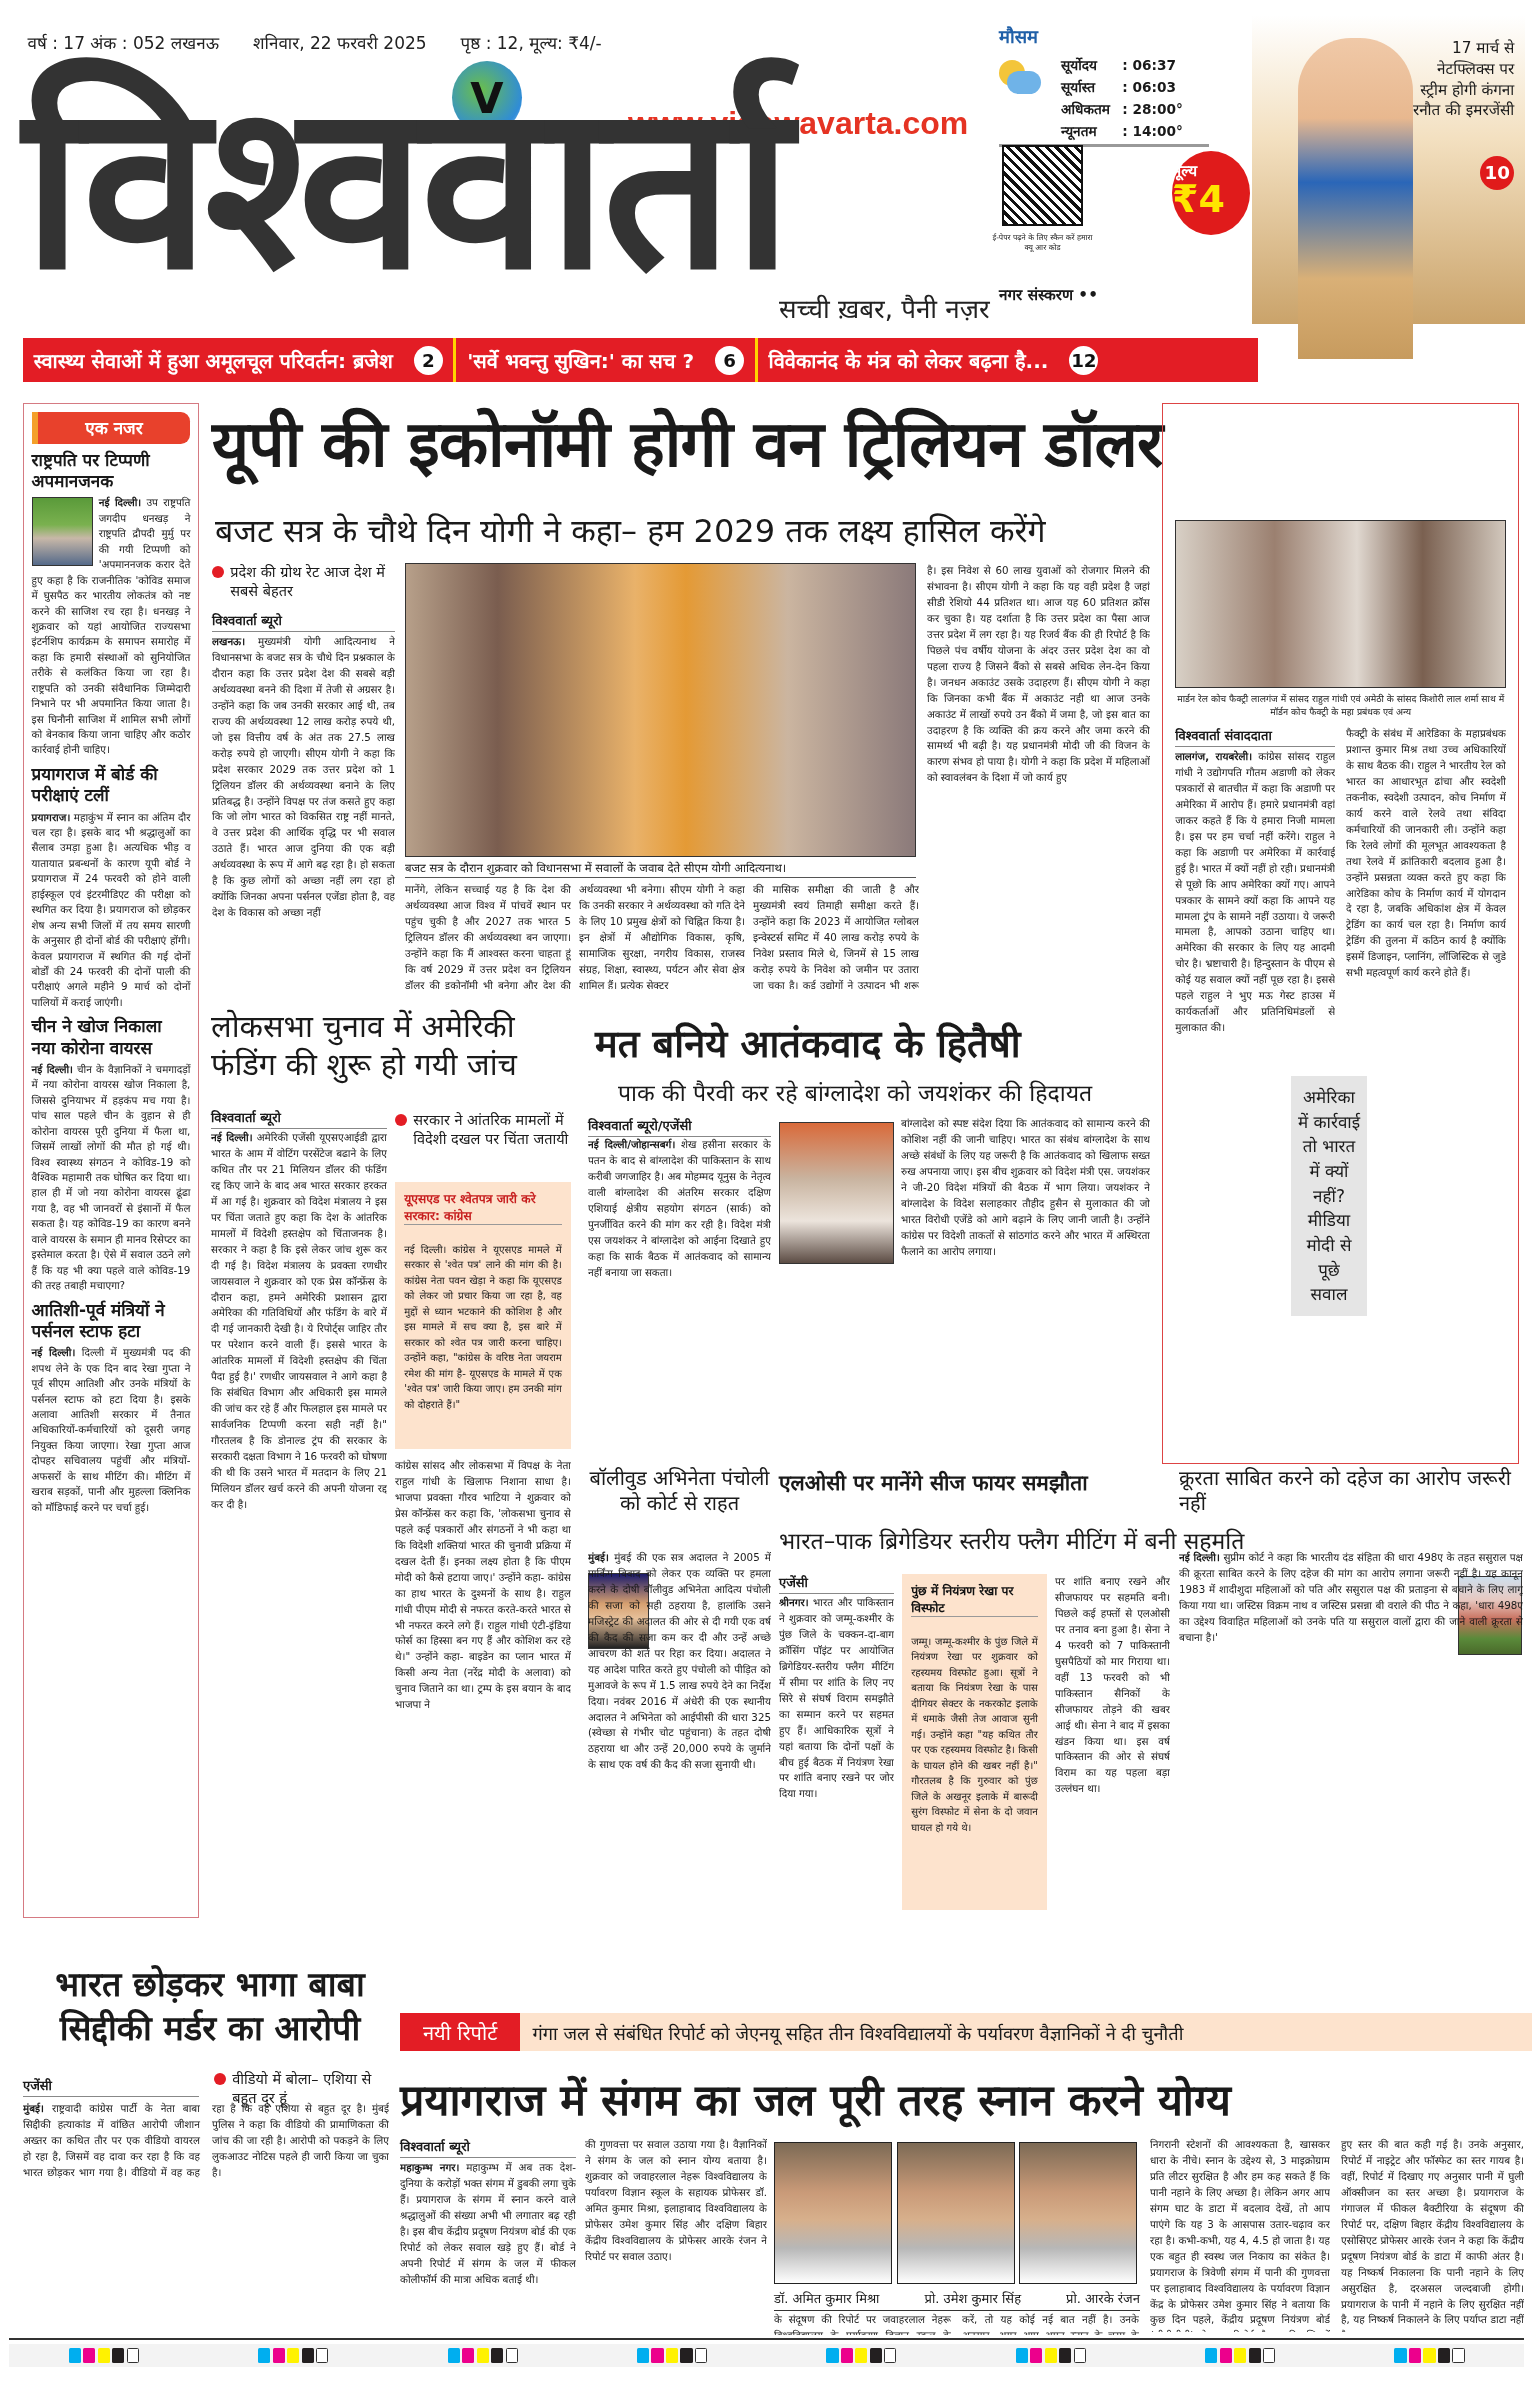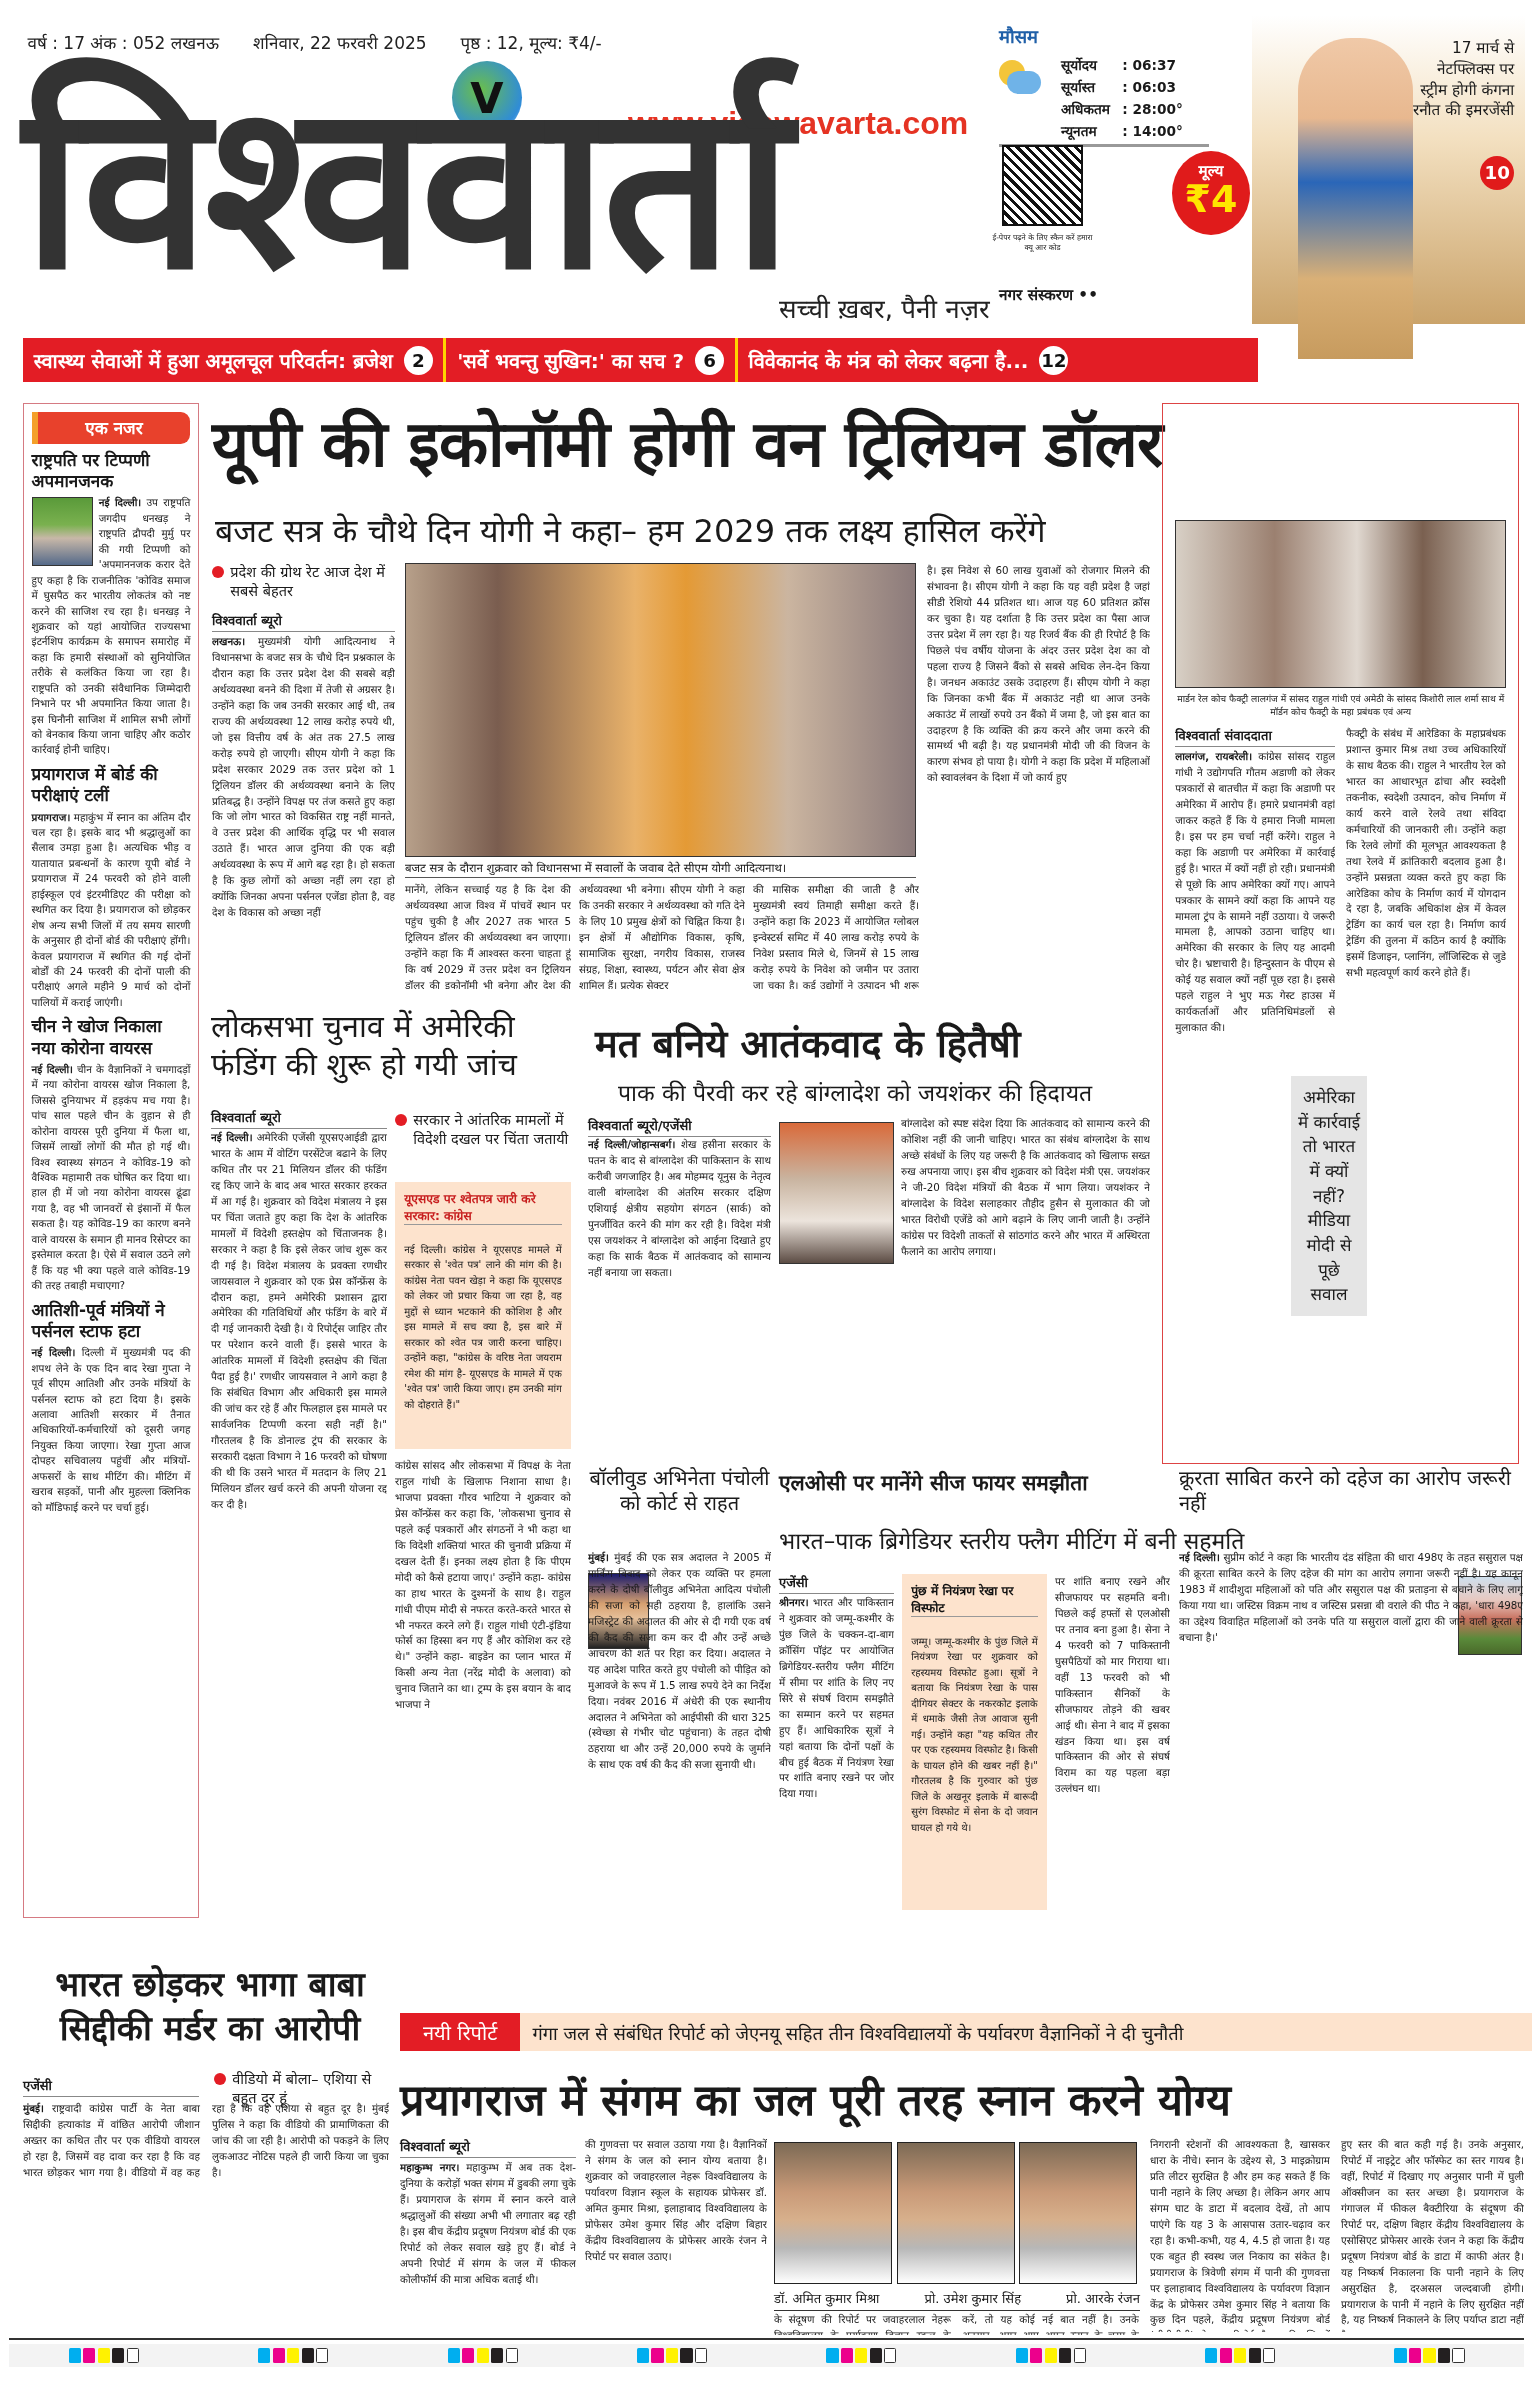--- a/index.html
+++ b/index.html
@@ -14,29 +14,29 @@
 .weather .ttl{color:#1f5fa8;font-weight:bold;font-size:18.3px}
 .weather .icon{position:absolute;top:37px;left:0;width:40px;height:40px}
 .weather .sun{position:absolute;top:0;left:0;width:26px;height:26px;border-radius:50%;background:#f3c53a}
 .weather .cloud{position:absolute;top:10.7px;left:7.6px;width:34px;height:23px;border-radius:12.2px;background:#6fb3e8}
 .weather table{position:absolute;top:30.5px;left:56px;font-size:13.7px;border-collapse:collapse}
 .weather td{padding:1.5px 6.1px;font-weight:bold}
 .weather .rule{position:absolute;top:121px;left:0;width:210px;border-top:3.1px solid #999}
 .qr{top:145px;left:1002px;width:81px;height:81px;border:2.3px solid #111;background:repeating-linear-gradient(45deg,#111 0 3.1px,#fff 3.1px 6.9px),#fff}
 .qrcap{top:232px;left:989px;width:107px;font-size:7.6px;text-align:center}
 .edition{top:284px;left:999px;font-size:15.3px;font-weight:bold}
-.price{top:151px;left:1172px;width:78px;height:84px;border-radius:50%;background:#e01b1b;color:#ffe600;text-align:center;font-weight:bold}
+.price{top:151px;left:1172px;width:78px;height:84px;border-radius:50%;background:#e01b1b;color:#ffe600;text-align:left;font-weight:bold}
 .price .l{font-size:15.3px;color:#fff;display:block;margin-top:9.2px}
 .price .v{font-size:38px;display:block;line-height:1}
 .promo{top:15.3px;left:1252px;width:273px;height:309px;background:linear-gradient(180deg,#fff 0%,#f3e0c0 40%,#caa36a 100%)}
 .promo .person{position:absolute;top:23px;left:46px;width:115px;height:321px;border-radius:53px 53px 0 0;background:linear-gradient(180deg,#f0c9a8 0%,#e8b88f 25%,#2a66b8 45%,#d9b077 75%,#c79b5e 100%)}
 .promo .txt{position:absolute;top:23px;right:10.7px;width:107px;text-align:right;font-size:15.3px;line-height:1.35}
 .promo .pg{position:absolute;top:141px;right:10.7px;width:34px;height:34px;border-radius:50%;background:#e01b1b;color:#fff;font-weight:bold;font-size:18.3px;text-align:center;line-height:34px}
 .ticker{top:338px;left:23px;width:1235px;height:44px;background:#e31d25;display:flex;align-items:center}
-.tick{color:#fff;font-size:20px;font-weight:bold;padding:0 10.7px;display:flex;align-items:center;gap:11px;border-right:3.1px solid #ffd400;height:100%}
+.tick{color:#fff;font-size:20px;font-weight:bold;padding:0 10.7px;display:flex;align-items:center;gap:21px;border-right:3.1px solid #ffd400;height:100%}
 .tick:last-child{border-right:none}
 .tick .n{background:#fff;color:#111;border-radius:50%;width:29px;height:29px;text-align:center;line-height:29px;font-size:18.3px}
 .eknajar{top:403px;left:23px;width:176px;height:1515px;border:1.5px solid #d57a82;padding:7.6px}
 .eknajar .tag{background:#e8412c;color:#fff;font-weight:bold;font-size:17px;padding:4.6px 7.6px;border-left:6.1px solid #f4a02b;border-radius:0 9.2px 9.2px 0;text-align:center}
 .eknajar h3{font-size:17px;font-weight:bold;margin:6.1px 0 3.1px;line-height:1.25}
 .eknajar p{font-size:10.3px;line-height:1.5;text-align:justify}
 .eknajar .thumb{float:left;width:61px;height:69px;background:linear-gradient(#5a9a3a,#7ab14f 40%,#c8b8a8 60%,#556a8a);margin:1.5px 6.1px 3.1px 0;border:0.8px solid #333}
 .lead-h{top:412px;left:212px;font-size:64px;font-weight:bold;letter-spacing:-0.8px;line-height:1}
 .lead-sub{top:508px;left:215px;font-size:32px}
 .bullet{display:flex;gap:6.1px;align-items:flex-start;font-size:14.5px;line-height:1.3}

